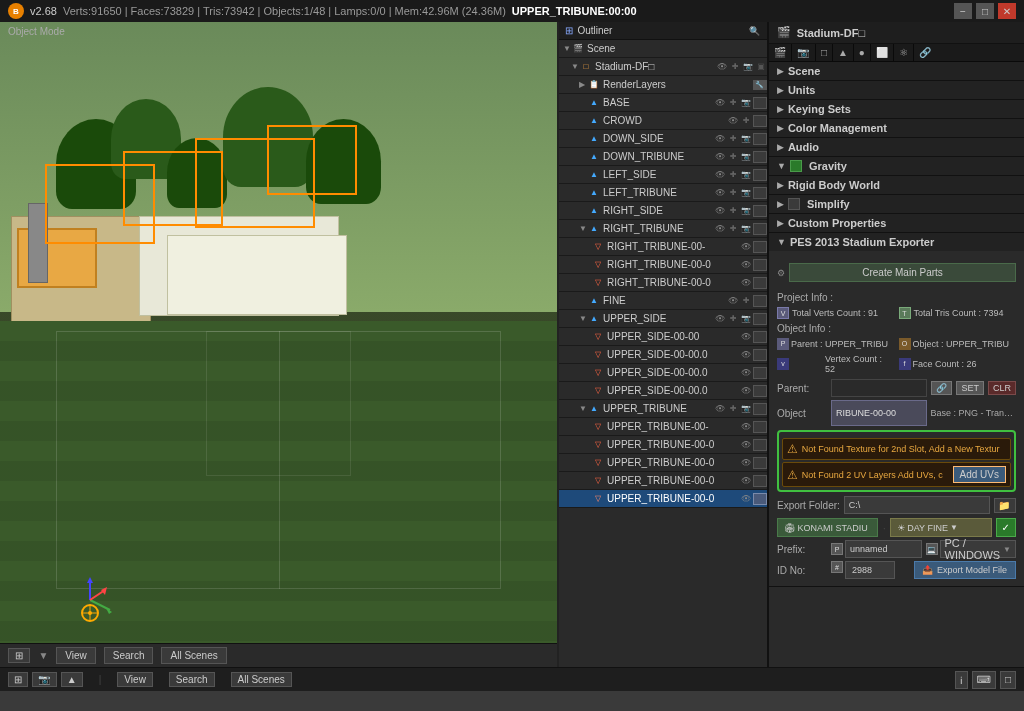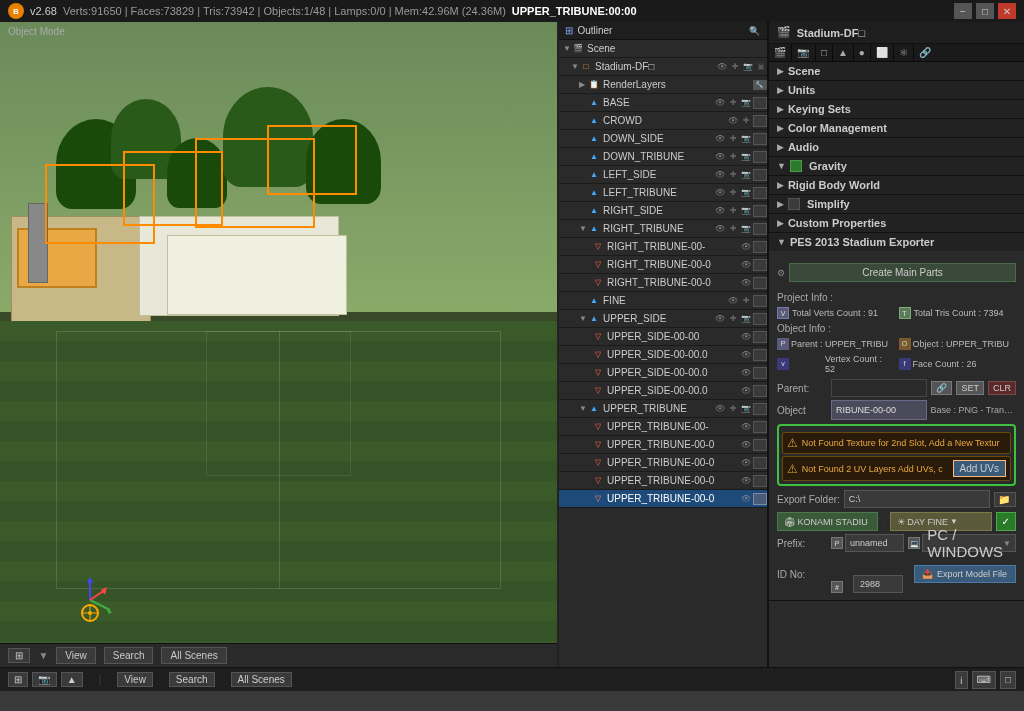--- a/index.html
+++ b/index.html
@@ -548,21 +548,21 @@
           <div style="flex:1;background:#2a2a2a;border:1px solid #444;height:18px;display:flex;align-items:center;padding:0 4px;">
             <span style="font-size:9px;color:#666;"></span>
           </div>
           <button style="background:#555;border:1px solid #777;color:#ccc;padding:1px 4px;font-size:9px;cursor:pointer;">🔗</button>
           <button style="background:#555;border:1px solid #777;color:#ccc;padding:1px 4px;font-size:9px;cursor:pointer;">SET</button>
           <button style="background:#5a2a2a;border:1px solid #7a4a4a;color:#ccc;padding:1px 4px;font-size:9px;cursor:pointer;">CLR</button>
         </div>
 
         <div style="display:flex;align-items:center;gap:4px;margin:3px 0;">
           <span style="font-size:10px;color:#aaa;width:50px;">Object</span>
-          <div style="flex:1;background:#4a4a5a;border:1px solid #6a6a8a;height:20px;display:flex;align-items:center;padding:0 4px;">
+          <div style="flex:1;background:#4a4a5a;border:1px solid #6a6a8a;height:26px;display:flex;align-items:center;padding:0 4px;">
             <span style="font-size:9px;color:#ddd;">RIBUNE-00-00</span>
           </div>
           <span style="font-size:9px;color:#aaa;flex:1;overflow:hidden;text-overflow:ellipsis;white-space:nowrap;">Base : PNG - Transpare</span>
         </div>
 
 
         <div style="border:2px solid #40c040;border-radius:4px;padding:3px;margin:4px 0;">
 
           <div class="warning-box" style="background:#2a1a0a;border:1px solid #6a4a0a;border-radius:2px;padding:3px 4px;margin-bottom:2px;">
             <span class="warning-icon">⚠</span>
@@ -602,29 +602,29 @@
           <span style="font-size:10px;color:#aaa;width:50px;">Prefix:</span>
           <div style="display:flex;align-items:center;gap:2px;flex:1;">
             <span style="width:12px;height:12px;background:#555;border:1px solid #777;display:inline-block;font-size:7px;text-align:center;line-height:12px;">P</span>
             <div style="flex:1;background:#3a3a3a;border:1px solid #555;height:18px;display:flex;align-items:center;padding:0 4px;">
               <span style="font-size:9px;color:#ccc;">unnamed</span>
             </div>
           </div>
           <div style="display:flex;align-items:center;gap:2px;flex:1;">
             <span style="width:12px;height:12px;background:#555;border:1px solid #777;display:inline-block;font-size:7px;text-align:center;line-height:12px;">💻</span>
             <div style="flex:1;background:#3a3a3a;border:1px solid #555;height:18px;display:flex;align-items:center;padding:0 4px;justify-content:space-between;cursor:pointer;">
-              <span style="font-size:15px;color:#ccc;">PC / WINDOWS</span>
+              <span style="font-size:11px;color:#ccc;">PC / WINDOWS</span>
               <span style="font-size:8px;color:#888;">▼</span>
             </div>
           </div>
         </div>
 
         <div style="display:flex;align-items:center;gap:4px;margin:3px 0;">
           <span style="font-size:10px;color:#aaa;width:50px;">ID No:</span>
-          <div style="display:flex;align-items:flex-end;gap:10px;margin-top:20px;">
+          <div style="display:flex;align-items:flex-start;gap:2px;">
             <span style="width:12px;height:12px;background:#555;border:1px solid #777;display:inline-block;font-size:7px;text-align:center;line-height:12px;">#</span>
             <div style="background:#3a3a3a;border:1px solid #555;height:18px;display:flex;align-items:center;padding:0 6px;min-width:50px;">
               <span style="font-size:9px;color:#ccc;">2988</span>
             </div>
           </div>
           <button style="background:#3a5a7a;border:1px solid #4a7aaa;color:#ccc;padding:3px 8px;font-size:9px;cursor:pointer;margin-left:auto;display:flex;align-items:center;gap:3px;">
             <span>📤</span>
             <span>Export Model File</span>
           </button>
         </div>

